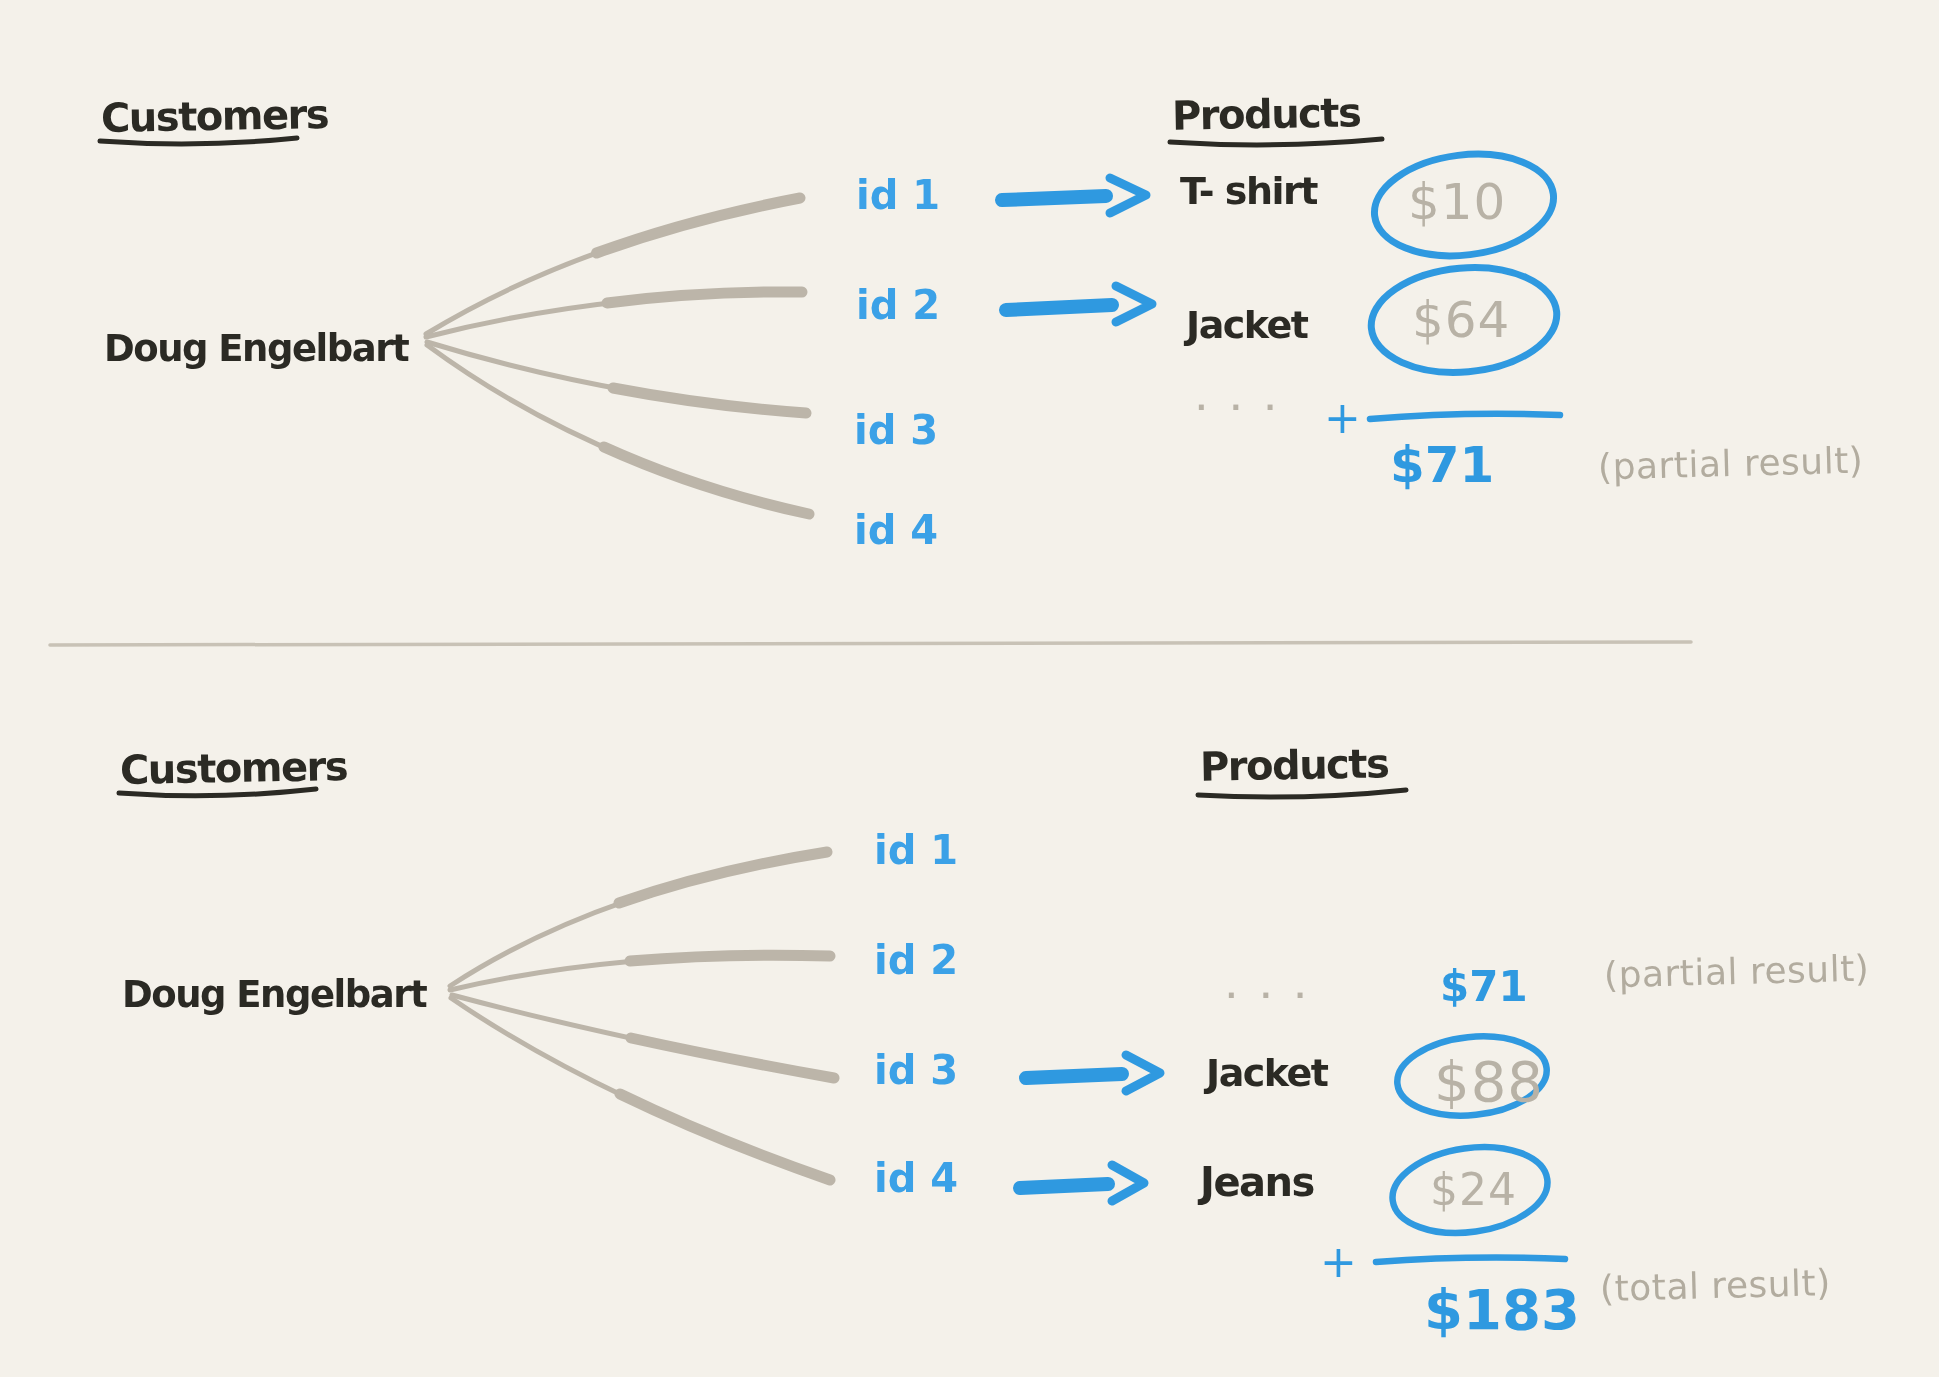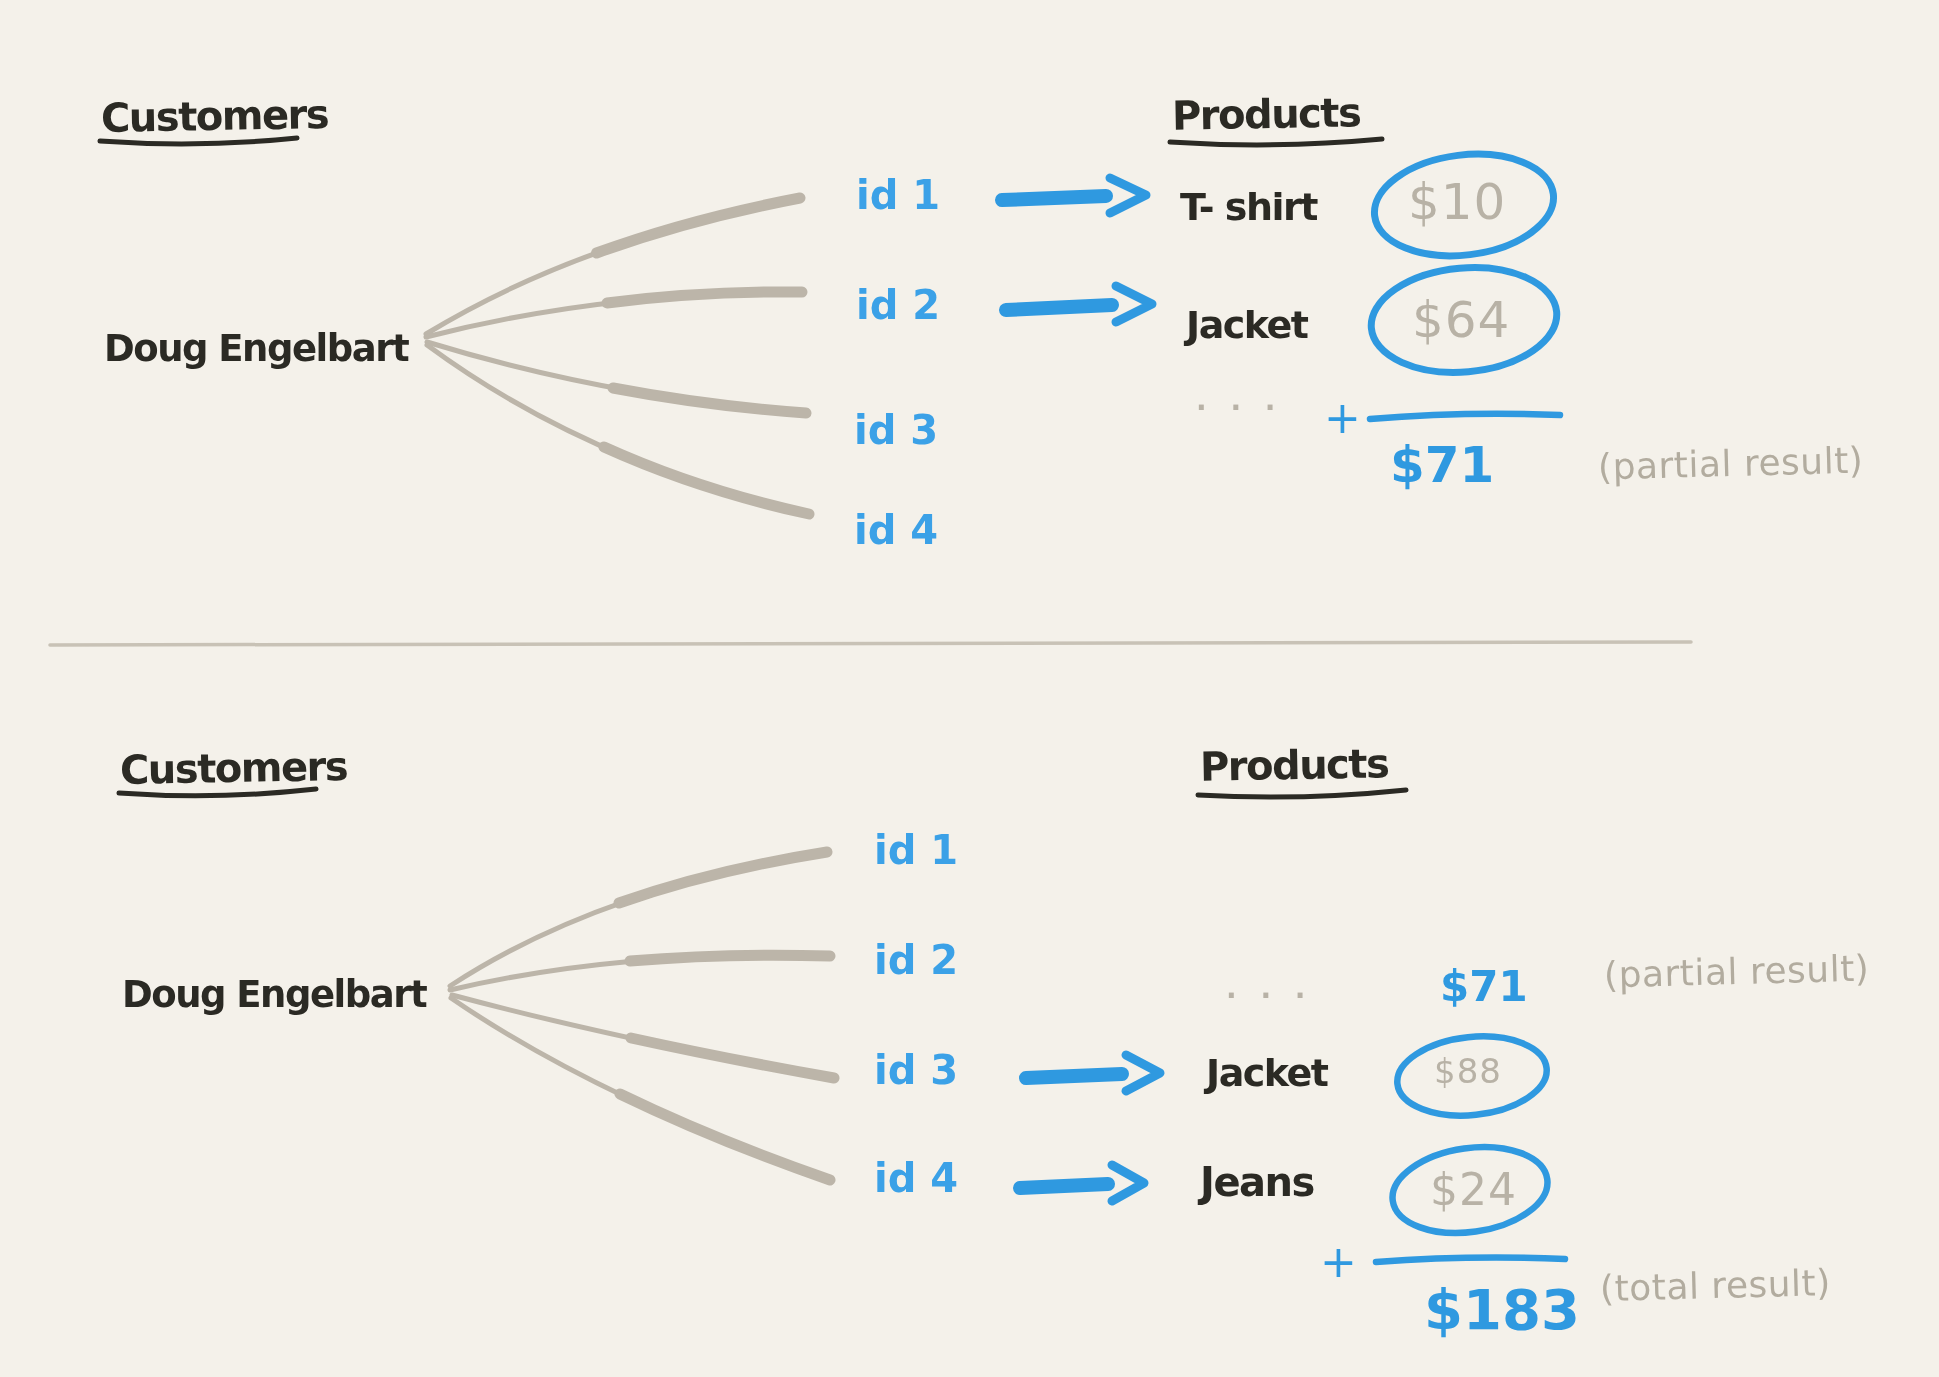--- a/index.html
+++ b/index.html
@@ -98,21 +98,21 @@
 
   <div class="t hw-heading" style="left:101px;top:96px;font-size:40px;">Customers</div>
   <div class="t hw-heading" style="left:1172px;top:94px;font-size:40px;">Products</div>
   <div class="t hw-black" style="left:104px;top:330px;font-size:37px;">Doug Engelbart</div>
 
   <div class="t hw-blue" style="left:856px;top:175px;font-size:40px;">id 1</div>
   <div class="t hw-blue" style="left:856px;top:285px;font-size:40px;">id 2</div>
   <div class="t hw-blue" style="left:854px;top:410px;font-size:40px;">id 3</div>
   <div class="t hw-blue" style="left:854px;top:510px;font-size:40px;">id 4</div>
 
-  <div class="t hw-black" style="left:1180px;top:188px;font-size:38px;">T- shirt</div>
+  <div class="t hw-black" style="left:1180px;top:172px;font-size:38px;">T- shirt</div>
   <div class="t hw-price" style="left:1408px;top:177px;font-size:50px;">$10</div>
   <div class="t hw-black" style="left:1186px;top:306px;font-size:38px;">Jacket</div>
   <div class="t hw-price" style="left:1412px;top:295px;font-size:50px;">$64</div>
 
   <div class="t hw-dots" style="left:1196px;top:394px;font-size:28px;">· · ·</div>
   <div class="t hw-plus" style="left:1324px;top:396px;font-size:44px;">+</div>
   <div class="t hw-money-blue" style="left:1390px;top:440px;font-size:50px;">$71</div>
   <div class="t hw-note" style="left:1598px;top:446px;font-size:36px;">(partial result)</div>
 
   <div class="t hw-heading" style="left:120px;top:748px;font-size:40px;">Customers</div>
@@ -122,21 +122,21 @@
   <div class="t hw-blue" style="left:874px;top:830px;font-size:40px;">id 1</div>
   <div class="t hw-blue" style="left:874px;top:940px;font-size:40px;">id 2</div>
   <div class="t hw-blue" style="left:874px;top:1050px;font-size:40px;">id 3</div>
   <div class="t hw-blue" style="left:874px;top:1158px;font-size:40px;">id 4</div>
 
   <div class="t hw-dots" style="left:1226px;top:982px;font-size:28px;">· · ·</div>
   <div class="t hw-money-blue" style="left:1440px;top:966px;font-size:42px;">$71</div>
   <div class="t hw-note" style="left:1604px;top:954px;font-size:36px;">(partial result)</div>
 
   <div class="t hw-black" style="left:1206px;top:1054px;font-size:38px;">Jacket</div>
-  <div class="t hw-price" style="left:1434px;top:1054px;font-size:34px;">$88</div>
+  <div class="t hw-price" style="left:1434px;top:1054px;font-size:56px;">$88</div>
   <div class="t hw-black" style="left:1200px;top:1162px;font-size:40px;">Jeans</div>
   <div class="t hw-price" style="left:1430px;top:1168px;font-size:44px;">$24</div>
 
   <div class="t hw-plus" style="left:1320px;top:1240px;font-size:44px;">+</div>
   <div class="t hw-money-blue" style="left:1424px;top:1282px;font-size:56px;">$183</div>
   <div class="t hw-note" style="left:1600px;top:1268px;font-size:36px;">(total result)</div>
 
 </div>
 
 </body></html>

